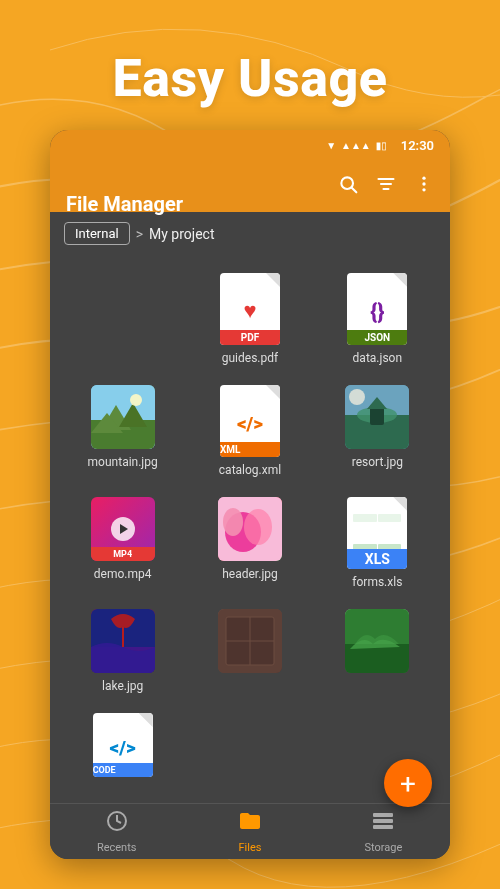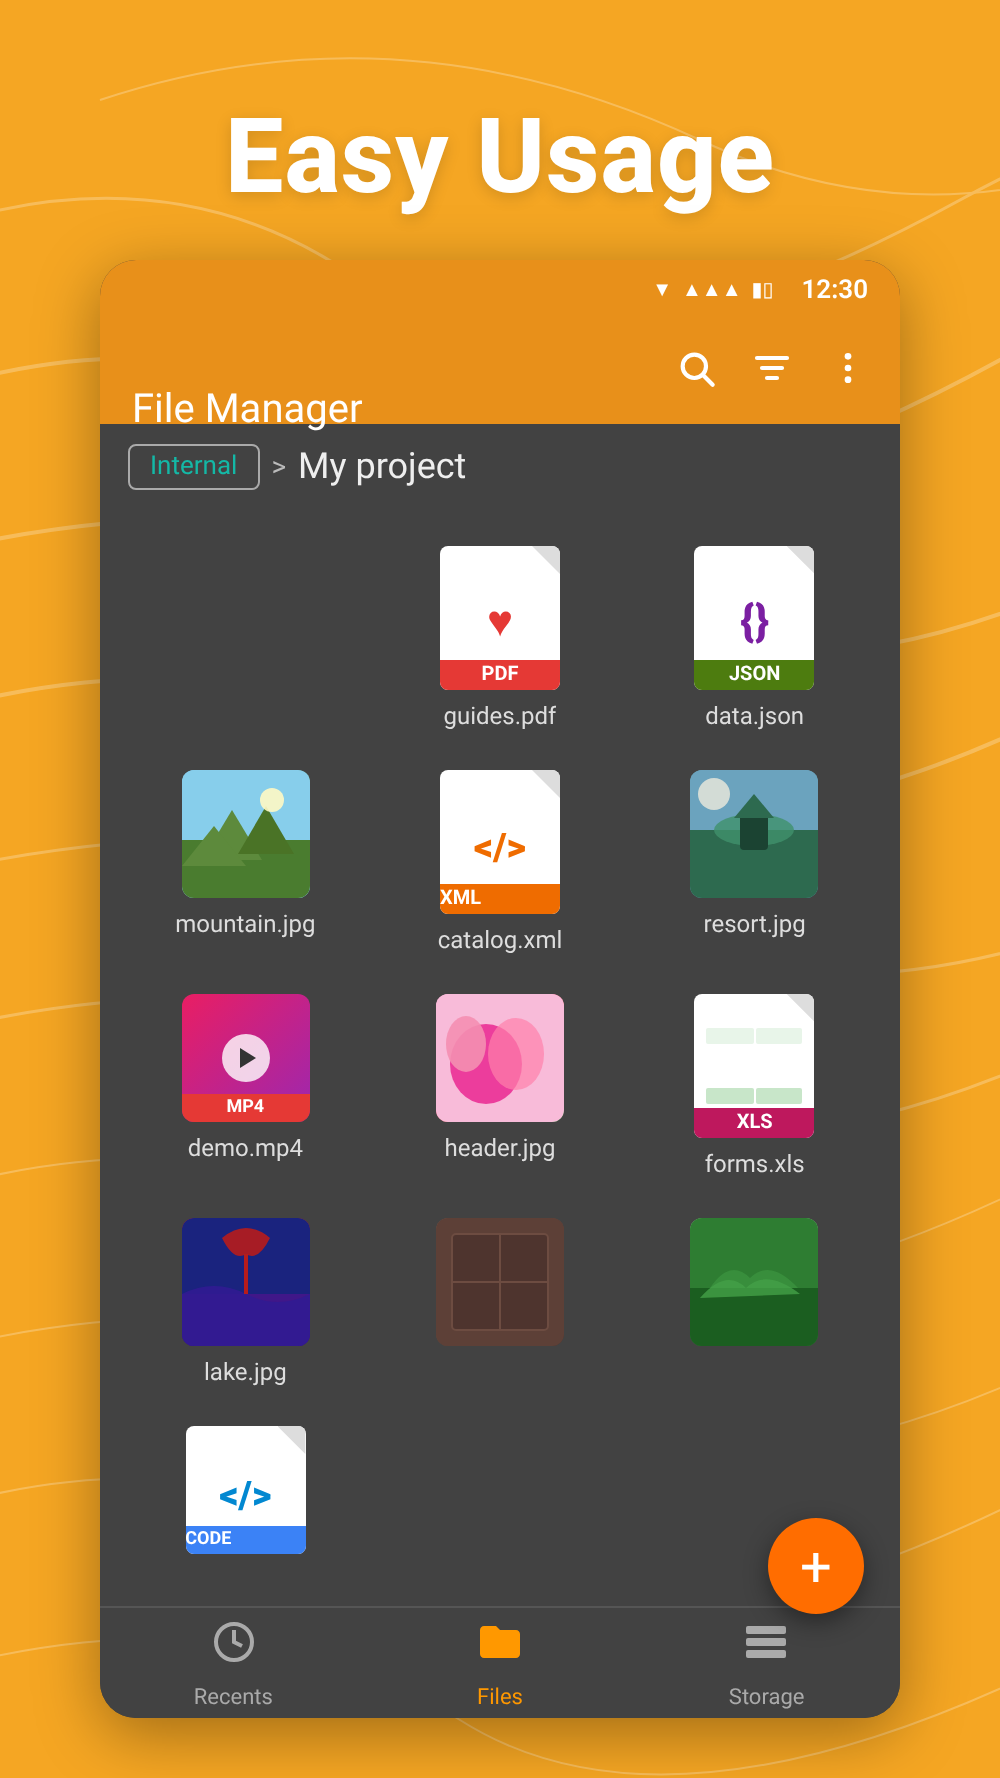--- a/index.html
+++ b/index.html
@@ -71,21 +71,21 @@
       background: #E8901A;
       height: 52px;
       display: flex;
       align-items: center;
       padding: 0 16px;
       gap: 8px;
     }
     .app-title {
       flex: 1;
       font-size: 20px;
-      font-weight: 400;
+      font-weight: 700;
       color: #fff;
       margin-top: 36px;
     }
     .app-bar-icons {
       display: flex;
       align-items: center;
       gap: 18px;
     }
     .icon-btn {
       color: #fff;
@@ -100,28 +100,28 @@
       display: flex;
       align-items: center;
       gap: 6px;
     }
     .breadcrumb-chip {
       background: transparent;
       border: 1.5px solid #aaa;
       border-radius: 4px;
       padding: 3px 10px;
       font-size: 13px;
-      color: #14b8a6;
+      color: #ffffff;
     }
     .breadcrumb-sep {
       color: #bbb;
       font-size: 14px;
     }
     .breadcrumb-current {
-      font-size: 18px;
+      font-size: 14px;
       color: #eee;
     }
 
     
     .file-grid {
       background: #424242;
       padding: 8px 10px;
       display: grid;
       grid-template-columns: repeat(3, 1fr);
       gap: 2px 2px;
@@ -285,23 +285,23 @@
     .xls-icon .fold {
       position: absolute;
       top: 0; right: 0;
       width: 14px; height: 14px;
       background: #ddd;
       clip-path: polygon(0 0, 100% 100%, 100% 0);
     }
     .xls-icon .badge {
       position: absolute;
       bottom: 0; left: 0; right: 0;
-      background: #be185d;
-      color: #fff;
-      font-size: 10px;
+      background: #3b82f6;
+      color: #fff;
+      font-size: 14px;
       font-weight: 700;
       text-align: center;
       padding: 2px 0;
     }
     .xls-icon .icon-symbol {
       flex: 1;
       display: flex;
       align-items: center;
       justify-content: center;
       color: #388E3C;

